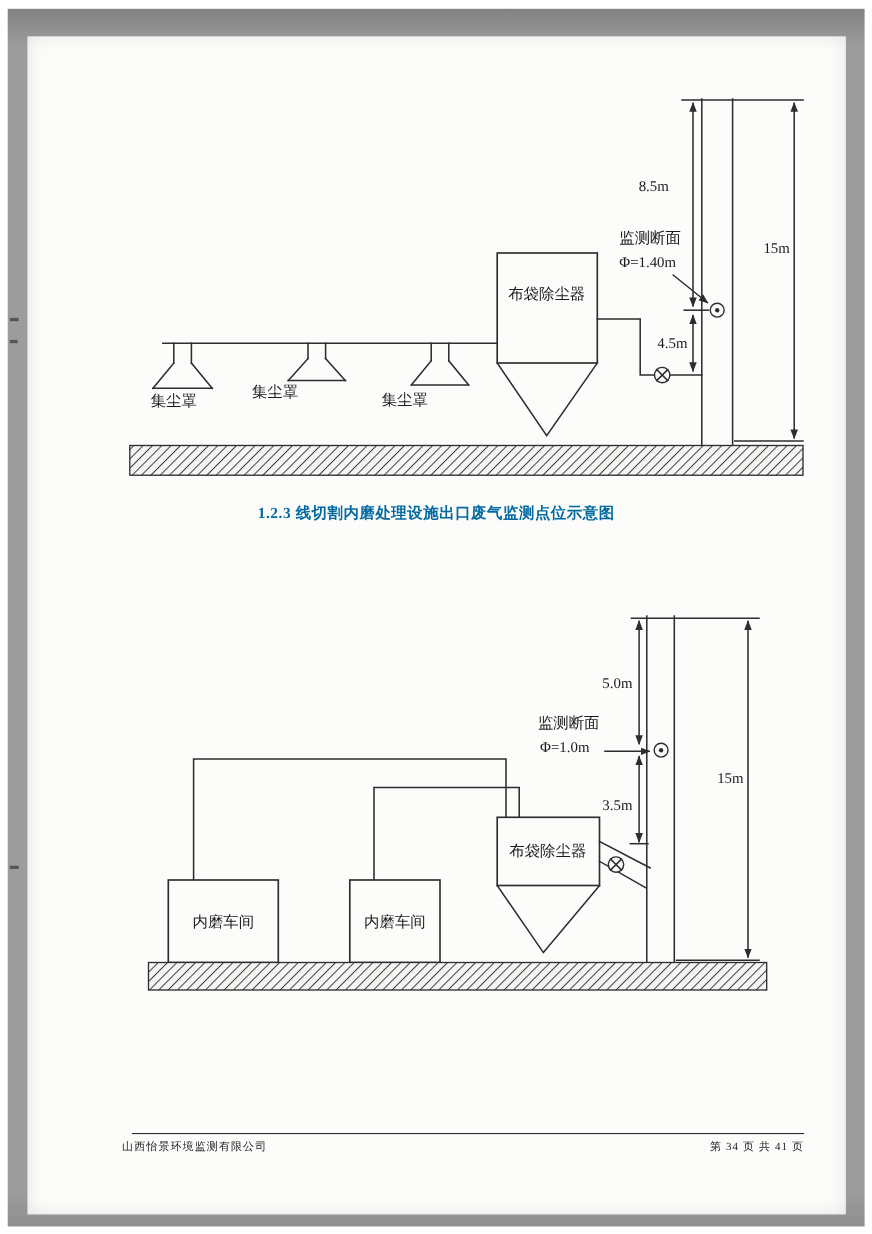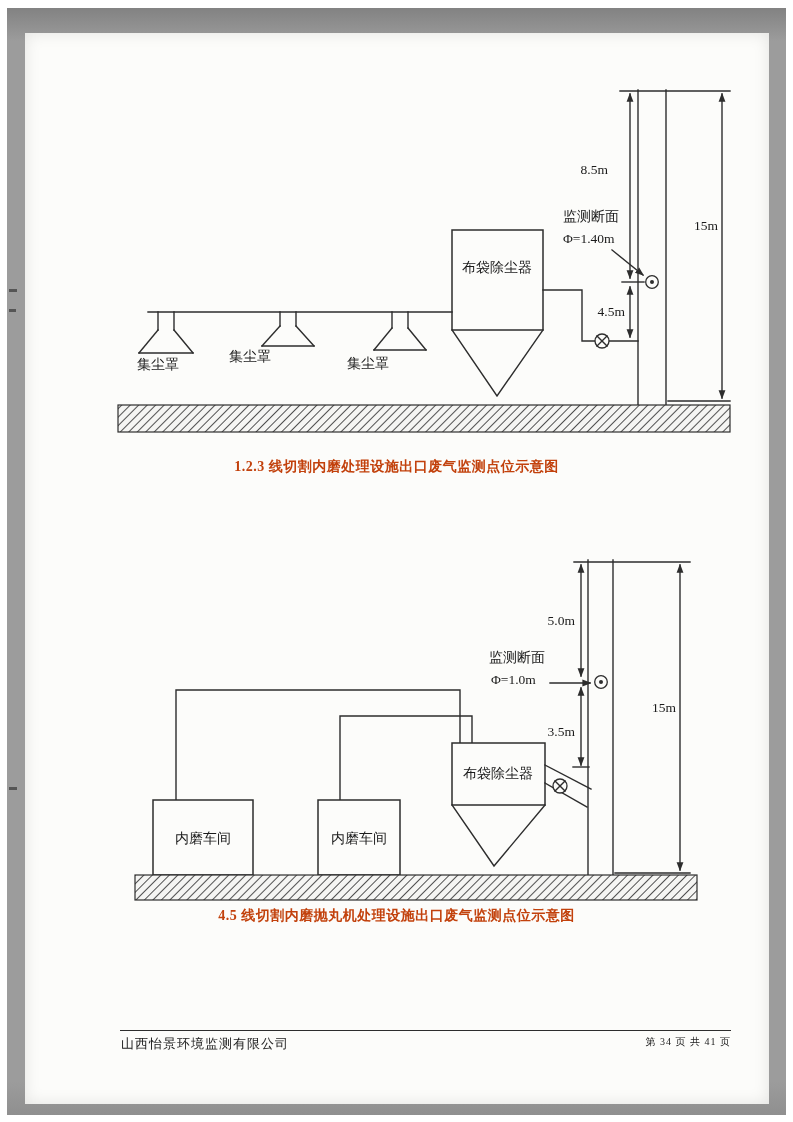--- a/index.html
+++ b/index.html
@@ -19,24 +19,24 @@
   svg.diagrams { position:absolute; left:0; top:0; }
   .fig line, .fig path, .fig polyline { stroke:#2d2d2d; stroke-width:1.4; fill:none; stroke-linecap:square; }
   .fig rect.box { stroke:#2d2d2d; stroke-width:1.5; fill:#fcfcfa; }
   .fig circle.sym { stroke:#2d2d2d; stroke-width:1.3; fill:#fcfcfa; }
   .fig circle.dot { fill:#2d2d2d; stroke:none; }
   .fig rect.ground { fill:url(#hatch); stroke:#2d2d2d; stroke-width:1.2; }
   .fig text { font-family:"Liberation Serif", serif; font-size:13.5px; fill:#1b1b1b; }
   .fig text.cjk { font-size:14px; }
   .caption {
     position:absolute; left:0; width:793px; text-align:center;
-    font-weight:bold; font-size:14px; letter-spacing:0.5px; color:#c2410c;
+    font-weight:bold; font-size:14px; letter-spacing:0.5px; color:#0369a1;
   }
   .footer-line { position:absolute; left:120px; top:1030px; width:611px; border-top:1.6px solid #2d2d2d; }
-  .footer-company { position:absolute; left:121px; top:1035px; font-size:13px; letter-spacing:1px; }
+  .footer-company { position:absolute; left:111px; top:1035px; font-size:10px; letter-spacing:1px; }
   .footer-page { position:absolute; right:62px; top:1035px; font-size:10px; letter-spacing:1px; }
 </style>
 </head>
 <body>
 
 <div class="canvas">
   <div class="scan-frame"></div>
   <div class="page"></div>
   <div class="artifact" style="left:9px;top:289px;width:8px;height:3px;"></div>
   <div class="artifact" style="left:9px;top:309px;width:7px;height:3px;"></div>
@@ -172,18 +172,17 @@
       <g>
         <rect class="box" x="318" y="800" width="82" height="75"></rect>
         <text x="359" y="843" text-anchor="middle" class="cjk">内磨车间</text>
       </g>
 
       <rect class="ground" x="135" y="875" width="562" height="25"></rect>
     </g>
   </svg>
 
   <div class="caption" style="top:458px;">1.2.3 线切割内磨处理设施出口废气监测点位示意图</div>
-  <div class="caption" style="top:907px;">4.5 线切割内磨抛丸机处理设施出口废气监测点位示意图</div>
 
   <div class="footer-line"></div>
   <div class="footer-company">山西怡景环境监测有限公司</div>
   <div class="footer-page">第 34 页 共 41 页</div>
 </div>
 
 </body></html>

